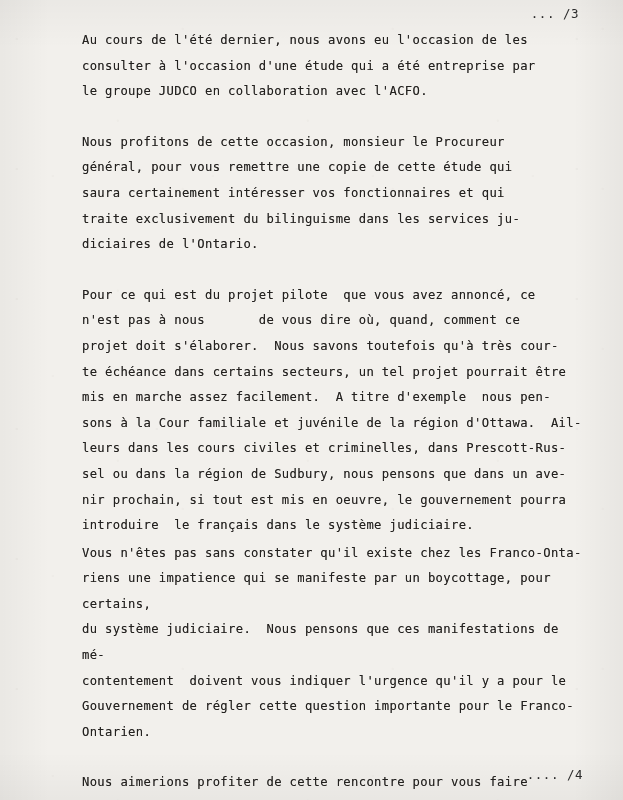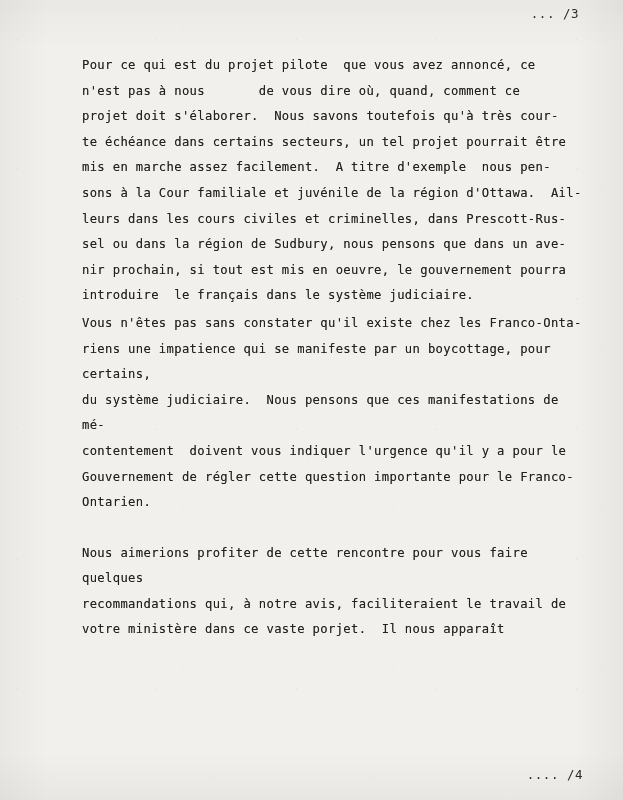--- a/index.html
+++ b/index.html
@@ -72,20 +72,28 @@
 </style>
 </head>
 <body>
 
 <div class="page">
   <div class="paper-grain"></div>
 
   <div class="page-top-num">...  /3</div>
 
   <div class="body-text">
+    <p class="para">Au cours de l'été dernier, nous avons eu l'occasion de les
+consulter à l'occasion d'une étude qui a été entreprise par
+le groupe JUDCO en collaboration avec l'ACFO.</p>
+    <p class="para gap-lg">Nous profitons de cette occasion, monsieur le Procureur
+général, pour vous remettre une copie de cette étude qui
+saura certainement intéresser vos fonctionnaires et qui
+traite exclusivement du bilinguisme dans les services ju-
+diciaires de l'Ontario.</p>
     <p class="para gap-lg">Pour ce qui est du projet pilote  que vous avez annoncé, ce
 n'est pas à nous       de vous dire où, quand, comment ce
 projet doit s'élaborer.  Nous savons toutefois qu'à très cour-
 te échéance dans certains secteurs, un tel projet pourrait être
 mis en marche assez facilement.  A titre d'exemple  nous pen-
 sons à la Cour familiale et juvénile de la région d'Ottawa.  Ail-
 leurs dans les cours civiles et criminelles, dans Prescott-Rus-
 sel ou dans la région de Sudbury, nous pensons que dans un ave-
 nir prochain, si tout est mis en oeuvre, le gouvernement pourra
 introduire  le français dans le système judiciaire.</p>

